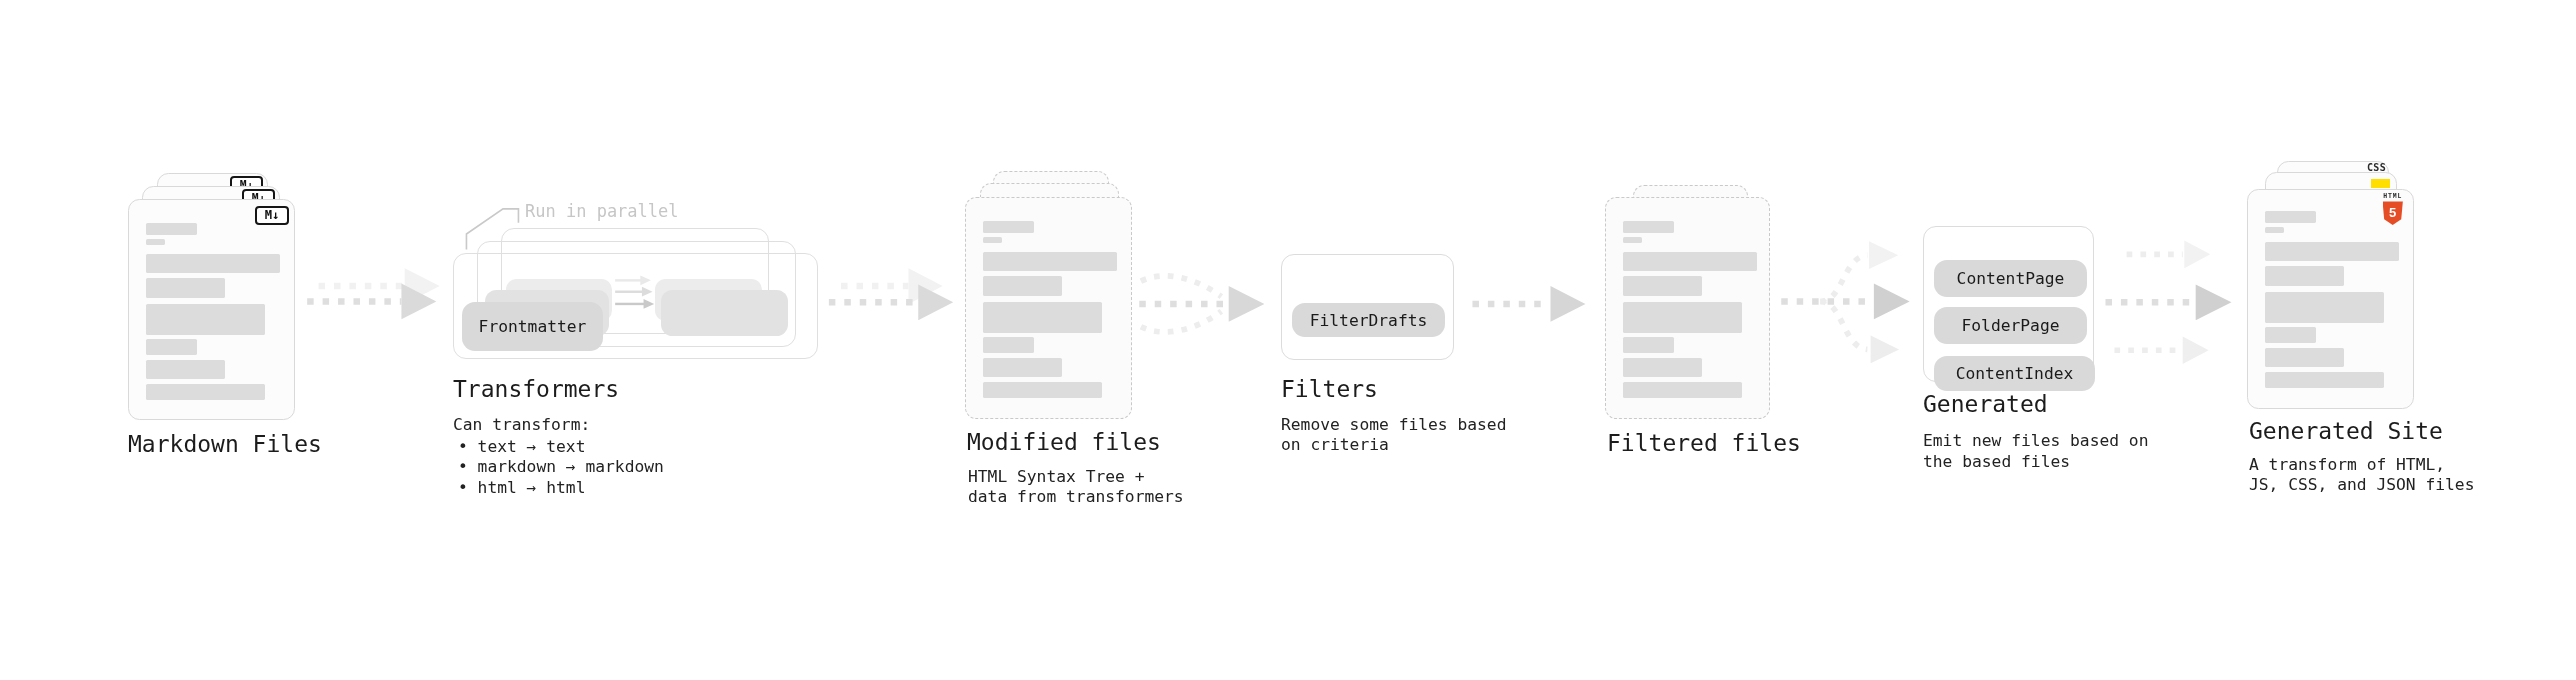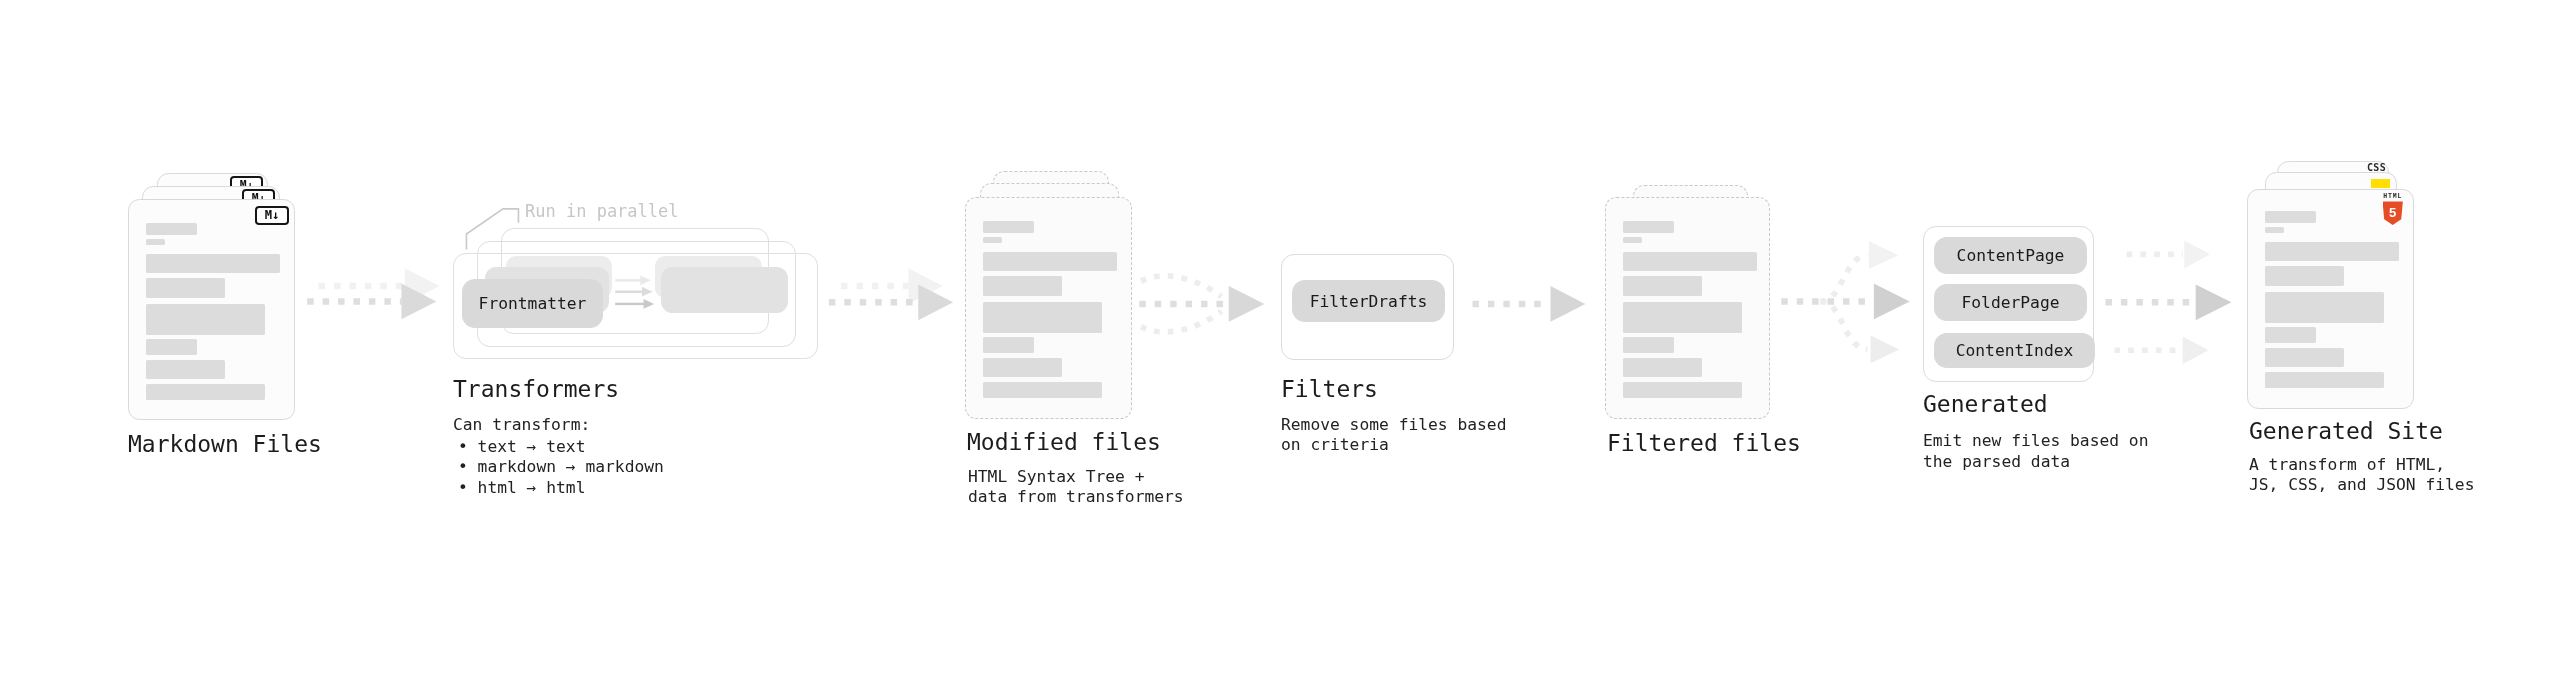--- a/index.html
+++ b/index.html
@@ -25,21 +25,21 @@
   .b7 { width: 79px;  height: 19.5px; margin-bottom: 4.9px;  }
   .b8 { width: 119px; height: 15.4px; }
 
   
   .cont  { position: absolute; background: #ffffff; border: 1.6px solid #dcdcdc; border-radius: 13px; }
   .tcont { position: absolute; background: transparent; border: 1.6px solid #dfdfdf; border-radius: 13px; }
 
   
   .pill { position: absolute; background: #d9d9d9; border-radius: 13px;
           display: flex; align-items: center; justify-content: center;
-          font-size: 16.3px; color: #1a1a1a; white-space: nowrap; }
+          font-size: 16.3px; color: #1a1a1a; white-space: nowrap; margin-top: 23px; }
   .ghost1 { background: #e2e2e2; border-radius: 11.4px; }
   .ghost2 { background: #ececec; border-radius: 10.6px; }
 
   
   .title { position: absolute; font-size: 23px; line-height: 24.4px; color: #1c1c1c; white-space: pre; }
   .body  { position: absolute; font-size: 16.3px; line-height: 18px; color: #222222; white-space: pre; }
   .note  { position: absolute; font-size: 17px; line-height: 18px; color: #c6c6c6; white-space: pre; }
 
   
   .mdbadge { position: absolute; top: 5.7px; right: 4.9px; width: 34px; height: 19.5px;
@@ -122,21 +122,21 @@
     <div class="bar b5"></div>
     <div class="bar b6"></div>
     <div class="bar b7"></div>
     <div class="bar b8"></div>
   </div>
   <div class="title" style="left:967px;top:430px">Modified files</div>
   <div class="body" style="left:968px;top:468px">HTML Syntax Tree +</div>
   <div class="body" style="left:968px;top:488px">data from transformers</div>
 
   <div class="cont" style="left:1281px;top:254px;width:173px;height:106px"></div>
-  <div class="pill" style="left:1292px;top:280px;width:153px;height:42px">FilterDrafts</div>
+  <div class="pill" style="left:1292px;top:280px;width:153px;height:34px">FilterDrafts</div>
   <div class="title" style="left:1281px;top:377px">Filters</div>
   <div class="body" style="left:1281px;top:416px">Remove some files based</div>
   <div class="body" style="left:1281px;top:436px">on criteria</div>
 
   <div class="dcard" style="left:1633px;top:185px;width:115px;height:49px"></div>
   <div class="dcard doc" style="left:1605px;top:197px;width:165px;height:222px">
     <div class="bar b1"></div>
     <div class="bar b2"></div>
     <div class="bar b3"></div>
     <div class="bar b4"></div>
@@ -146,21 +146,21 @@
     <div class="bar b8"></div>
   </div>
   <div class="title" style="left:1607px;top:431px">Filtered files</div>
 
   <div class="cont" style="left:1923px;top:226px;width:171px;height:156px"></div>
   <div class="pill" style="left:1934px;top:237px;width:153px;height:37px">ContentPage</div>
   <div class="pill" style="left:1934px;top:284px;width:153px;height:37px">FolderPage</div>
   <div class="pill" style="left:1934px;top:333px;width:161px;height:35px">ContentIndex</div>
   <div class="title" style="left:1923px;top:392px">Generated</div>
   <div class="body" style="left:1923px;top:432px">Emit new files based on</div>
-  <div class="body" style="left:1923px;top:453px">the parsed data</div>
+  <div class="body" style="left:1923px;top:453px">the based files</div>
 
   <div class="fcard" style="left:2277px;top:161px;width:112px;height:49px">
     <div class="cssbadge">
       <span class="csstext">CSS</span>
       <span class="cssbar"></span>
     </div>
   </div>
   <div class="fcard" style="left:2265px;top:172px;width:132px;height:49px">
     <div class="jsbadge"></div>
   </div>

